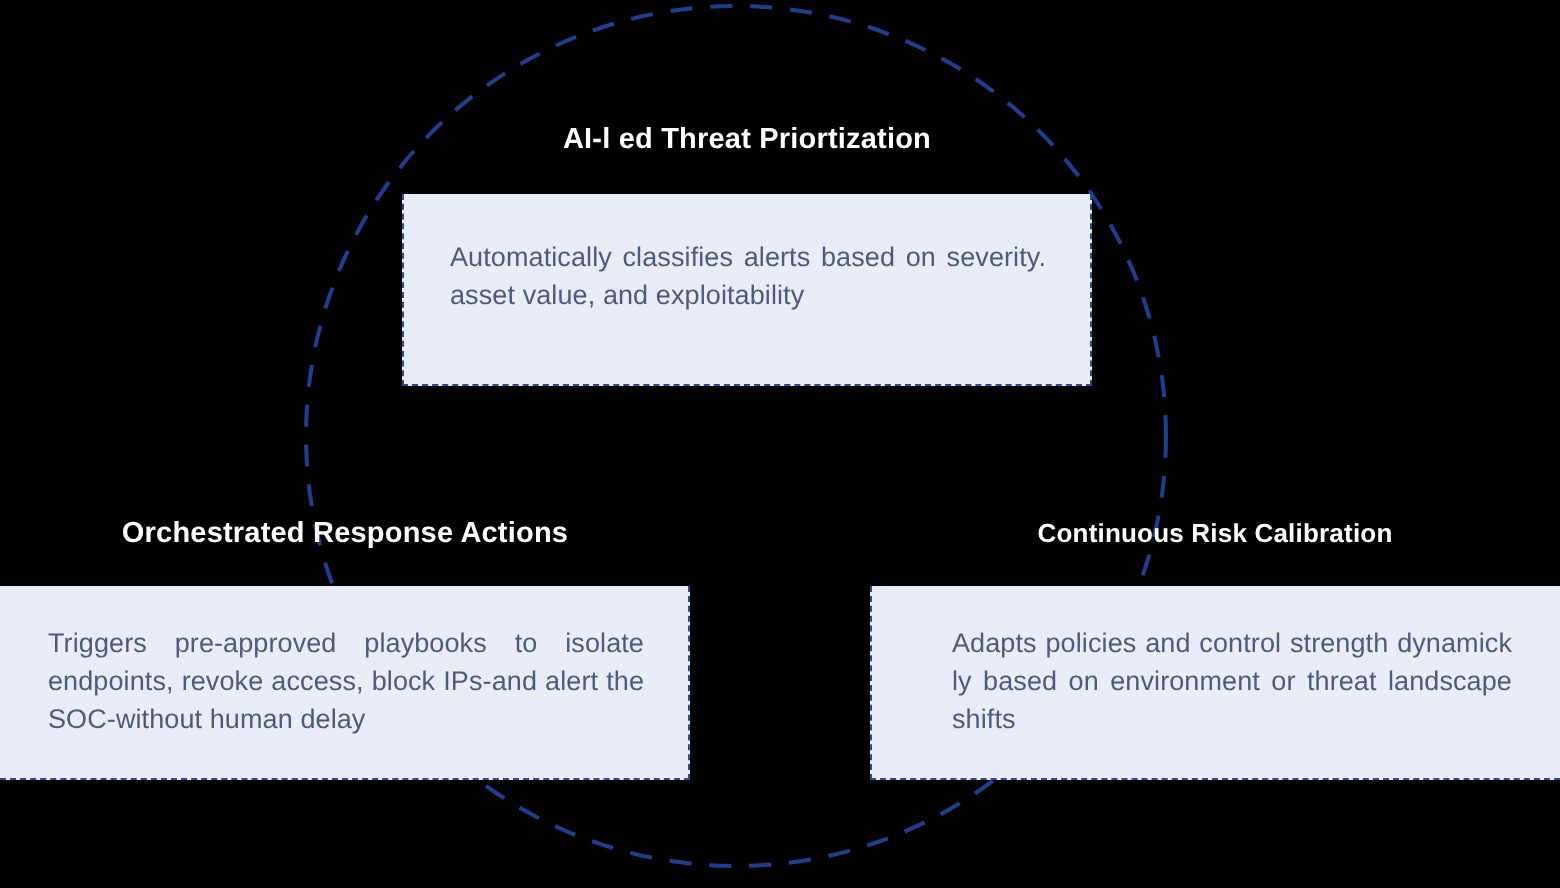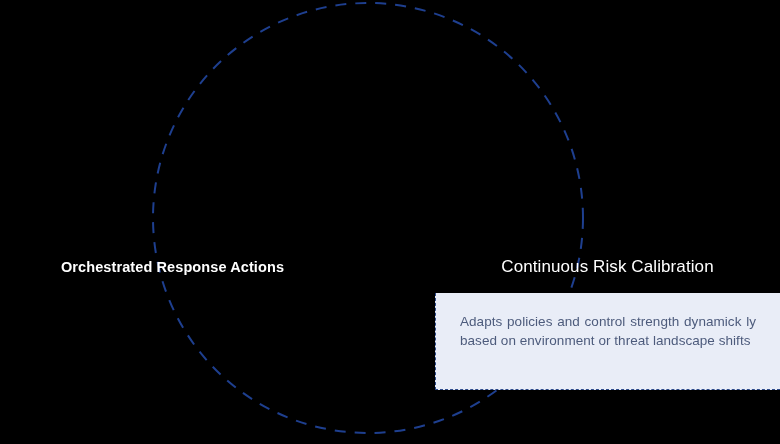--- a/index.html
+++ b/index.html
@@ -105,42 +105,53 @@
 
   
   #card-right {
     left: 435px;
     top: 240px;
     width: 345px;
     height: 150px;
   }
   #card-right .card-header {
     height: 53px;
-    font-size: 17px;
-    font-weight: normal;
+    font-size: 13px;
+    font-weight: bold;
   }
   #card-right .card-body {
     height: 97px;
-    padding: 19px 24px 0 24px;
+    padding: 19px 24px 0 40px;
     border-right: none;
   }
 </style>
 </head>
 <body>
 
 <div id="stage">
 
   <svg class="cycle-svg" viewBox="0 0 780 444" xmlns="http://www.w3.org/2000/svg">
     <circle cx="368" cy="218" r="215" fill="none" stroke="#1e3f8f" stroke-width="2" stroke-dasharray="11 9" stroke-linecap="butt"></circle>
   </svg>
 
+  <div class="card" id="card-top">
+    <div class="card-header">
+      <span>AI-l ed Threat Priortization</span>
+    </div>
+    <div class="card-body">
+      <p>Automatically classifies alerts based on severity. asset value, and exploitability</p>
+    </div>
+  </div>
 
   <div class="card" id="card-left">
     <div class="card-header">
       <span>Orchestrated Response Actions</span>
+    </div>
+    <div class="card-body">
+      <p>Triggers pre-approved playbooks to isolate endpoints, revoke access, block IPs-and alert the SOC-without human delay</p>
     </div>
   </div>
 
   <div class="card" id="card-right">
     <div class="card-header">
       <span>Continuous Risk Calibration</span>
     </div>
     <div class="card-body">
       <p>Adapts policies and control strength dynamick ly based on environment or threat landscape shifts</p>
     </div>

